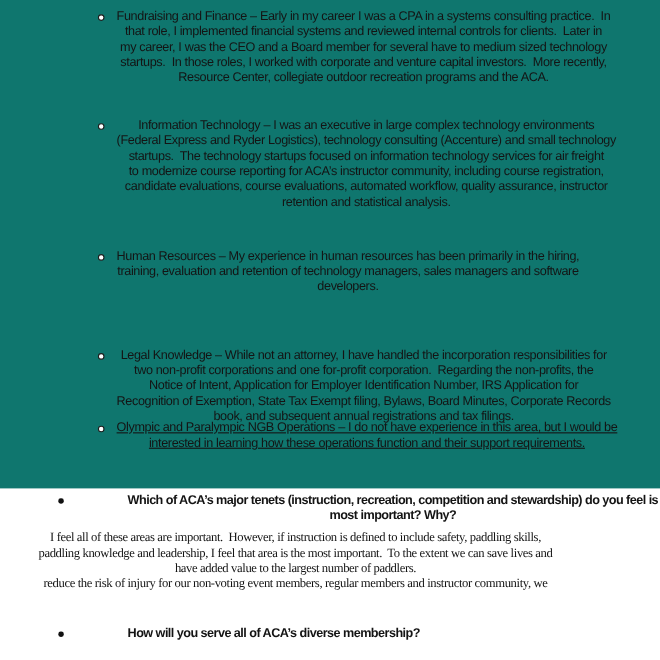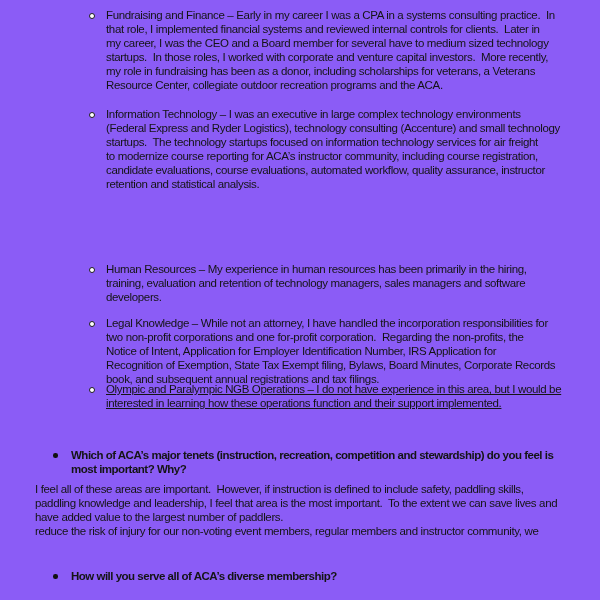--- a/index.html
+++ b/index.html
@@ -11,40 +11,42 @@
       width: 600px;
       height: 600px;
       position: relative;
       overflow: hidden;
       font-family: "Liberation Sans", sans-serif;
       color: #141414;
     }
     .page {
       position: absolute;
       left: 0; top: 0;
-      width: 600px; height: 600px;
-      background: #8b5cf6;
+      width: 600px; height: 444px;
+      background: #0f766e;
+      text-align: center;
     }
     .block {
       position: absolute;
     }
     .line {
       height: 14px;
       line-height: 14px;
       font-size: 11.5px;
       letter-spacing: -0.35px;
       white-space: pre;
     }
     .bold .line {
       font-weight: bold;
       letter-spacing: -0.5px;
+      margin-left: 45px;
     }
     .sub { left: 106px; }
     .q { left: 71px; }
-    .para { left: 35px; }
+    .para { left: 35px; font-family: Liberation Serif, serif; }
     .sub-bullet {
       position: absolute;
       left: -17px;
       top: 4.5px;
       width: 4px;
       height: 4px;
       border: 1px solid #1e1e1e;
       border-radius: 50%;
       background: #fff;
     }
@@ -62,54 +64,53 @@
 <body>
 
 <div class="page">
 
   <div class="block sub" style="top:8px;">
     <span class="sub-bullet"></span>
     <div class="line">Fundraising and Finance – Early in my career I was a CPA in a systems consulting practice.  In</div>
     <div class="line">that role, I implemented financial systems and reviewed internal controls for clients.  Later in</div>
     <div class="line">my career, I was the CEO and a Board member for several have to medium sized technology</div>
     <div class="line">startups.  In those roles, I worked with corporate and venture capital investors.  More recently,</div>
-    <div class="line">my role in fundraising has been as a donor, including scholarships for veterans, a Veterans</div>
     <div class="line">Resource Center, collegiate outdoor recreation programs and the ACA.</div>
   </div>
 
   <div class="block sub" style="top:107px;">
     <span class="sub-bullet"></span>
     <div class="line">Information Technology – I was an executive in large complex technology environments</div>
     <div class="line">(Federal Express and Ryder Logistics), technology consulting (Accenture) and small technology</div>
     <div class="line">startups.  The technology startups focused on information technology services for air freight</div>
     <div class="line">to modernize course reporting for ACA’s instructor community, including course registration,</div>
     <div class="line">candidate evaluations, course evaluations, automated workflow, quality assurance, instructor</div>
     <div class="line">retention and statistical analysis.</div>
   </div>
 
-  <div class="block sub" style="top:226px;margin-top:36px;">
+  <div class="block sub" style="top:226px;">
     <span class="sub-bullet"></span>
     <div class="line">Human Resources – My experience in human resources has been primarily in the hiring,</div>
     <div class="line">training, evaluation and retention of technology managers, sales managers and software</div>
     <div class="line">developers.</div>
   </div>
 
   <div class="block sub" style="top:283px;margin-top:33px;">
     <span class="sub-bullet"></span>
     <div class="line">Legal Knowledge – While not an attorney, I have handled the incorporation responsibilities for</div>
     <div class="line">two non-profit corporations and one for-profit corporation.  Regarding the non-profits, the</div>
     <div class="line">Notice of Intent, Application for Employer Identification Number, IRS Application for</div>
     <div class="line">Recognition of Exemption, State Tax Exempt filing, Bylaws, Board Minutes, Corporate Records</div>
     <div class="line">book, and subsequent annual registrations and tax filings.</div>
   </div>
 
   <div class="block sub" style="top:382px;text-decoration:underline;">
     <span class="sub-bullet"></span>
     <div class="line">Olympic and Paralympic NGB Operations – I do not have experience in this area, but I would be</div>
-    <div class="line">interested in learning how these operations function and their support implemented.</div>
+    <div class="line">interested in learning how these operations function and their support requirements.</div>
   </div>
 
   <div class="block q bold" style="top:448px;">
     <span class="dot-bullet"></span>
     <div class="line">Which of ACA’s major tenets (instruction, recreation, competition and stewardship) do you feel is</div>
     <div class="line">most important? Why?</div>
   </div>
 
   <div class="block para" style="top:482px;">
     <div class="line">I feel all of these areas are important.  However, if instruction is defined to include safety, paddling skills,</div>

